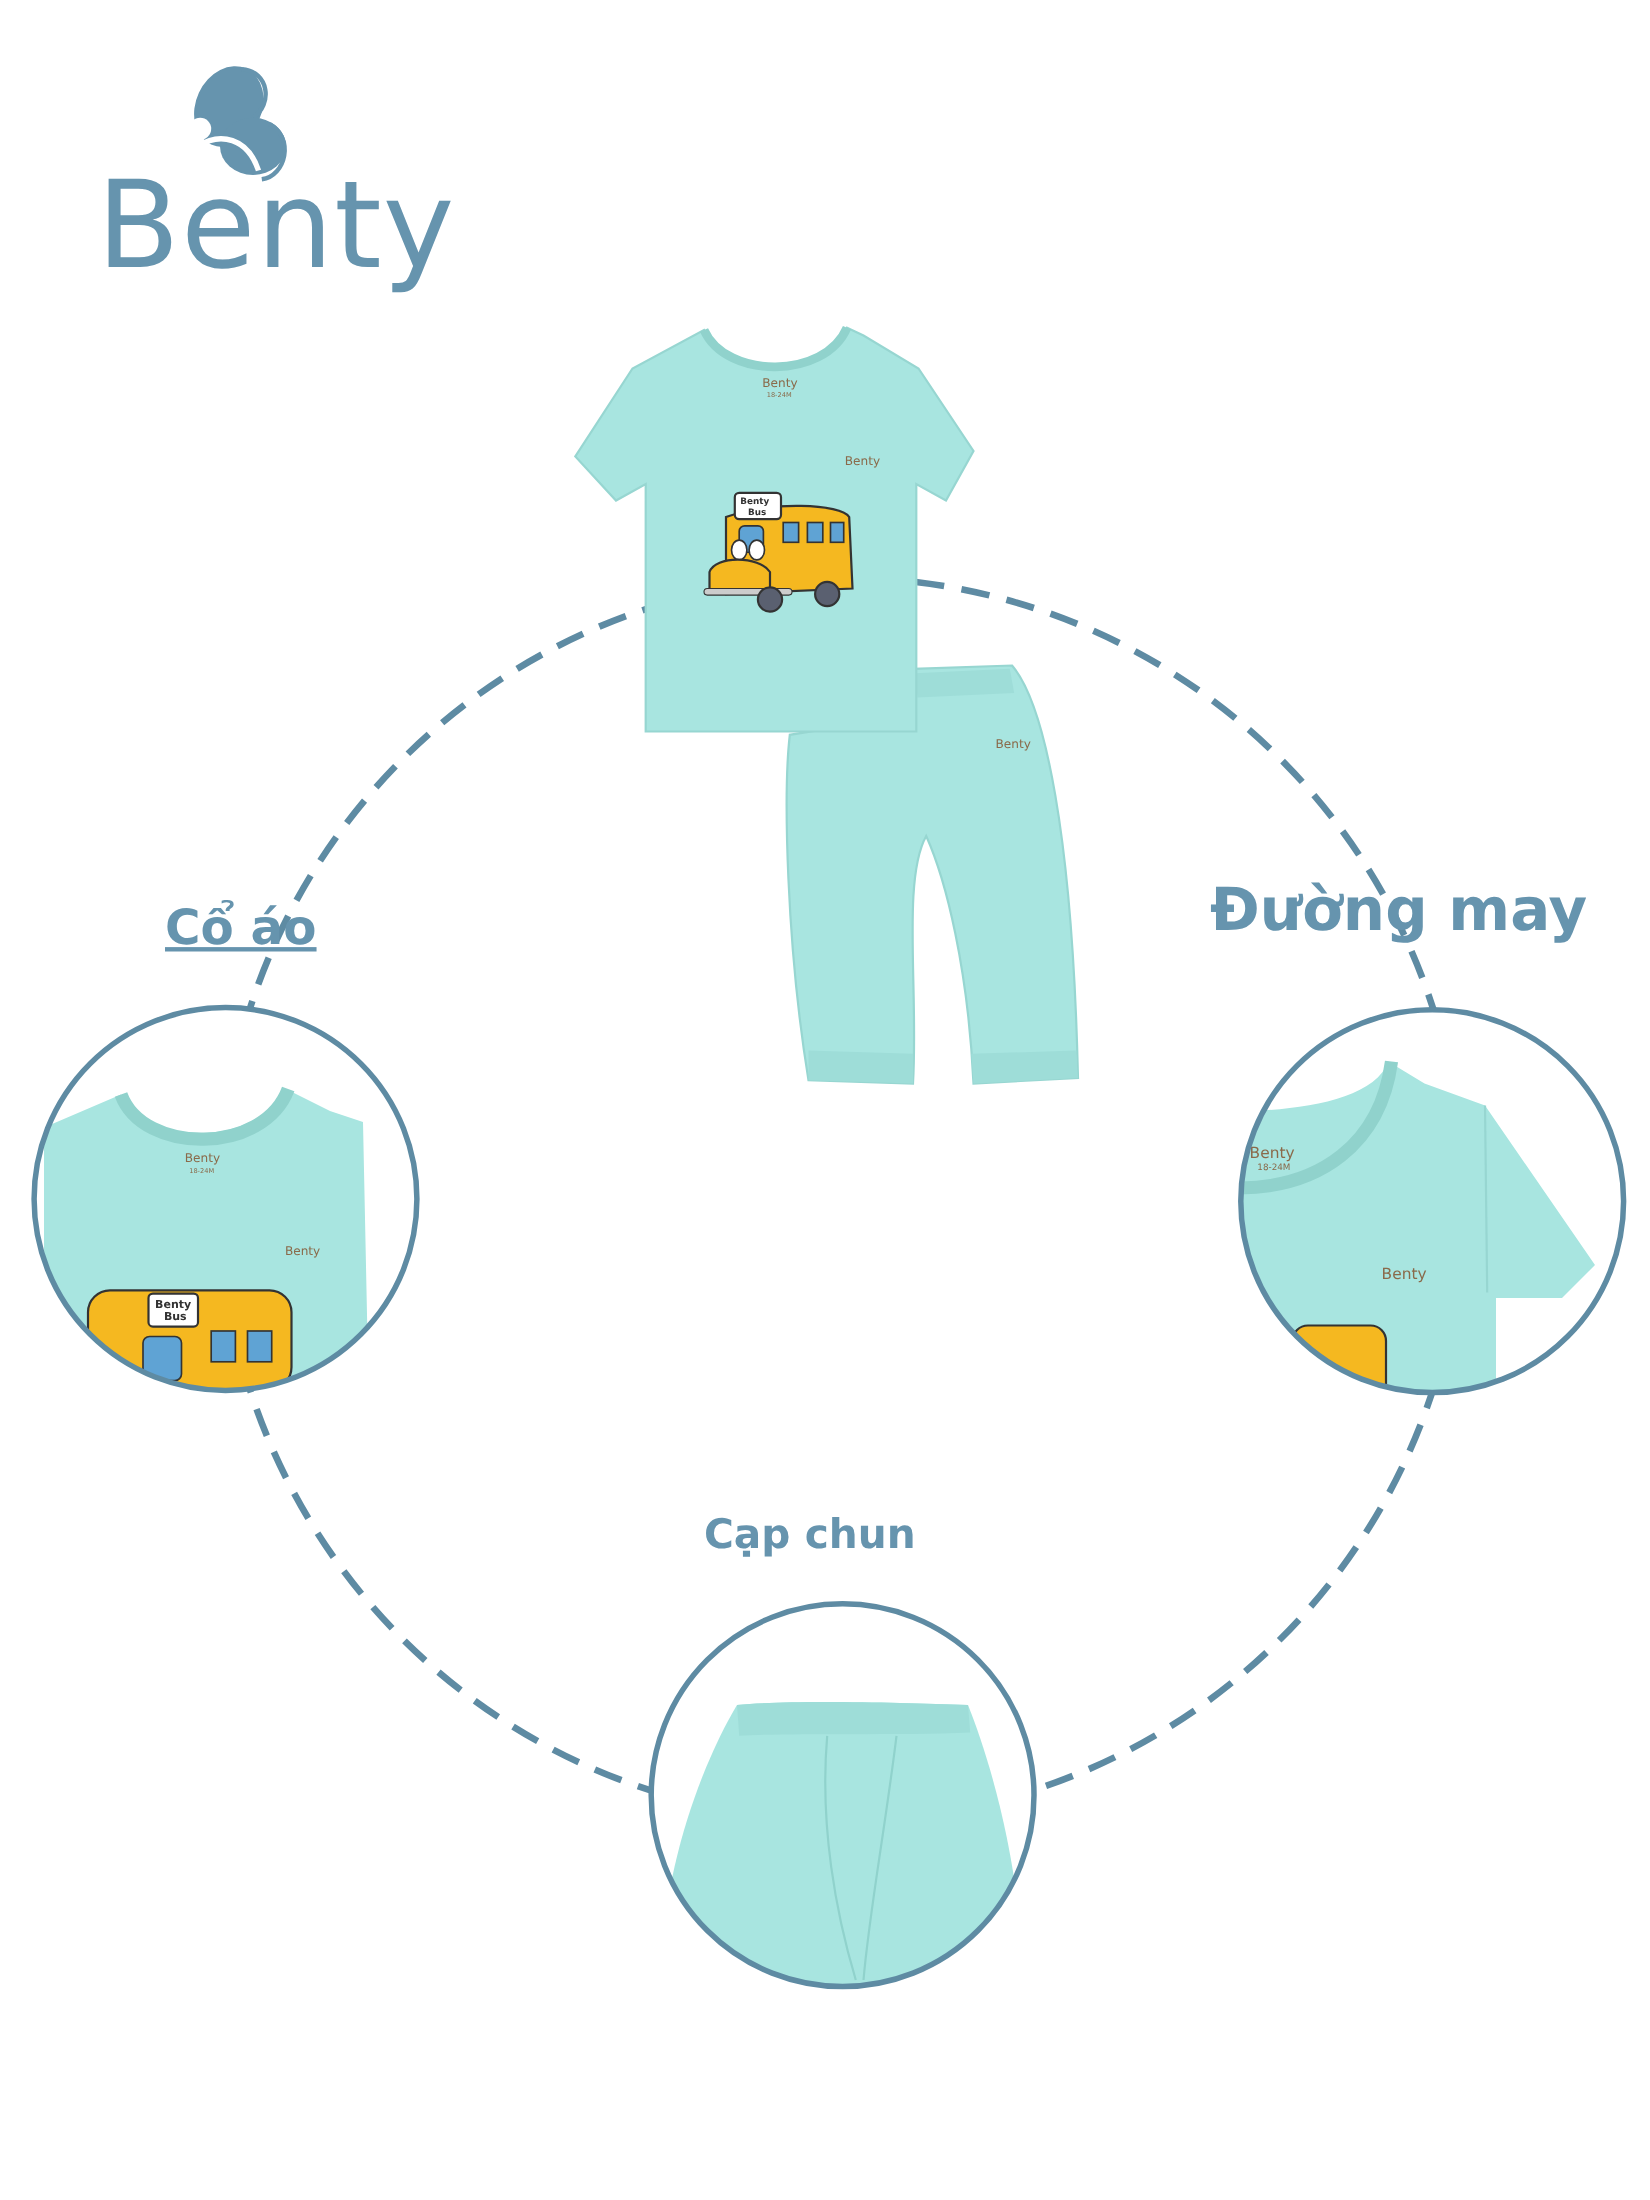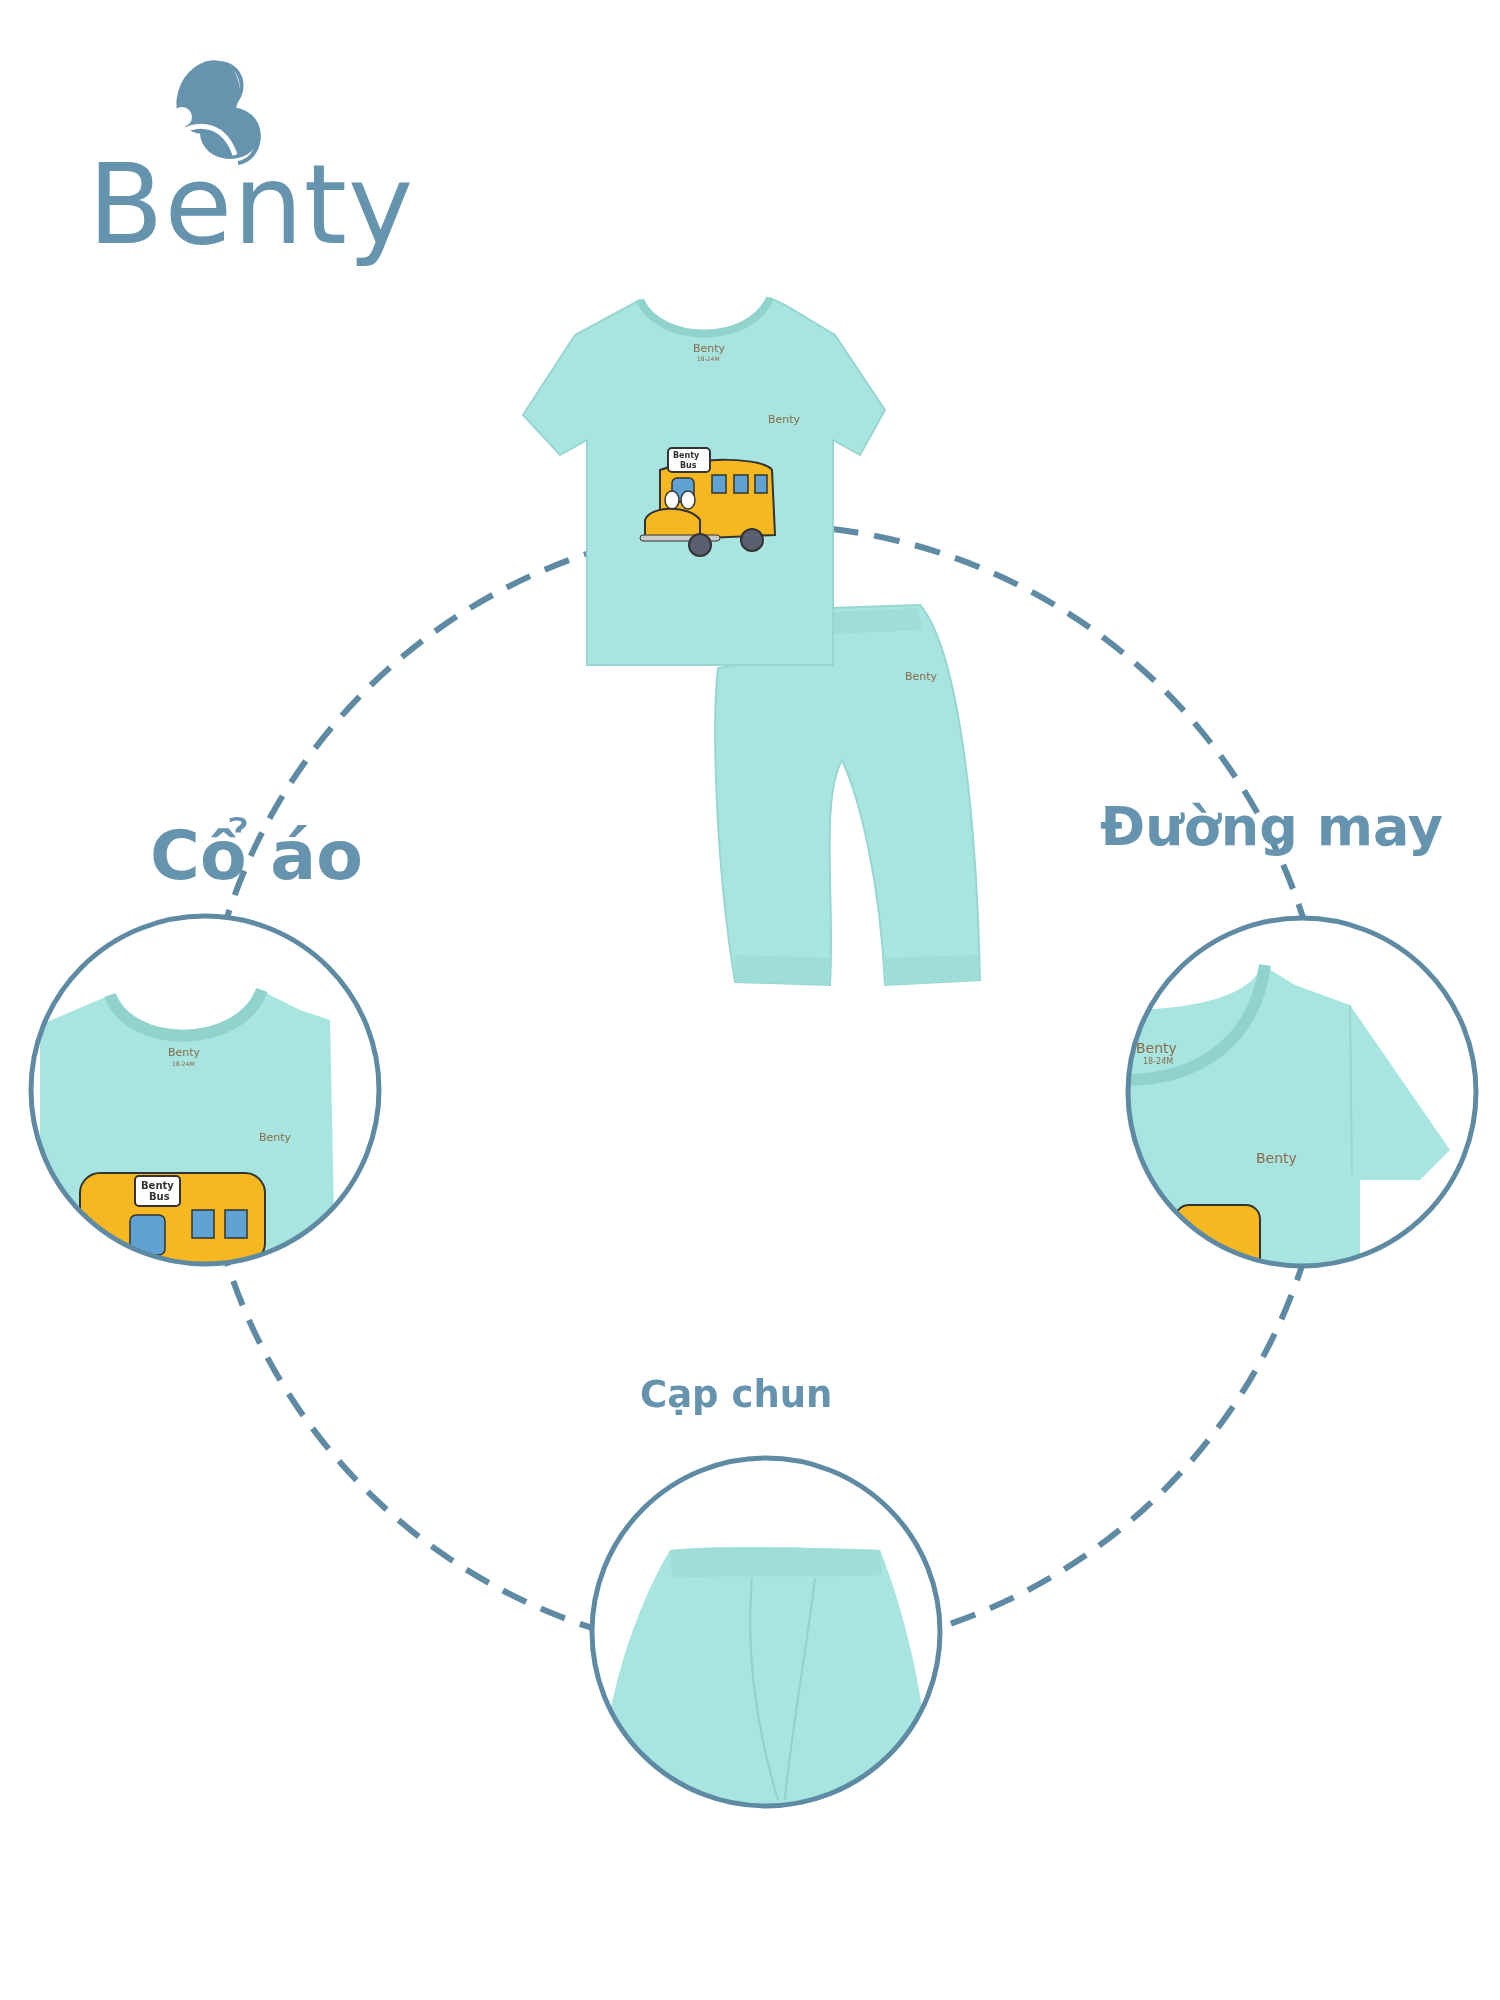--- a/index.html
+++ b/index.html
@@ -3,21 +3,21 @@
   <meta charset="utf-8">
   <style>
     html, body { margin: 0; padding: 0; background: #ffffff; }
     body { width: 1500px; height: 2000px; position: relative; overflow: hidden;
            font-family: "DejaVu Sans", sans-serif; }
     .abs { position: absolute; }
     .logo-word { left: 88px; top: 150px; font-size: 110px; font-weight: 400; color: #6694AE;
                  letter-spacing: 1px; line-height: 1; font-family: "DejaVu Sans", sans-serif; }
     .label { color: #6694AE; font-weight: 700; line-height: 1; white-space: nowrap;
              font-family: "DejaVu Sans", sans-serif; }
-    .label-collar { left: 150px; top: 822px; font-size: 68px; }
+    .label-collar { left: 150px; top: 822px; font-size: 44px; text-decoration: underline; }
     .label-seam { left: 1100px; top: 796px; font-size: 54px; text-align: right; width: 340px; line-height: 1.15; }
     .label-waist { left: 640px; top: 1376px; font-size: 37px; }
     svg text { font-family: "DejaVu Sans", sans-serif; }
   </style>
 </head>
 <body>
 
 <div class="abs" style="left:160px; top:55px; width:110px; height:115px;">
   <svg width="110" height="115" viewBox="0 0 110 115">
     <ellipse cx="48" cy="42" rx="30" ry="38" transform="rotate(25 48 42)" fill="#6694AE"></ellipse>

